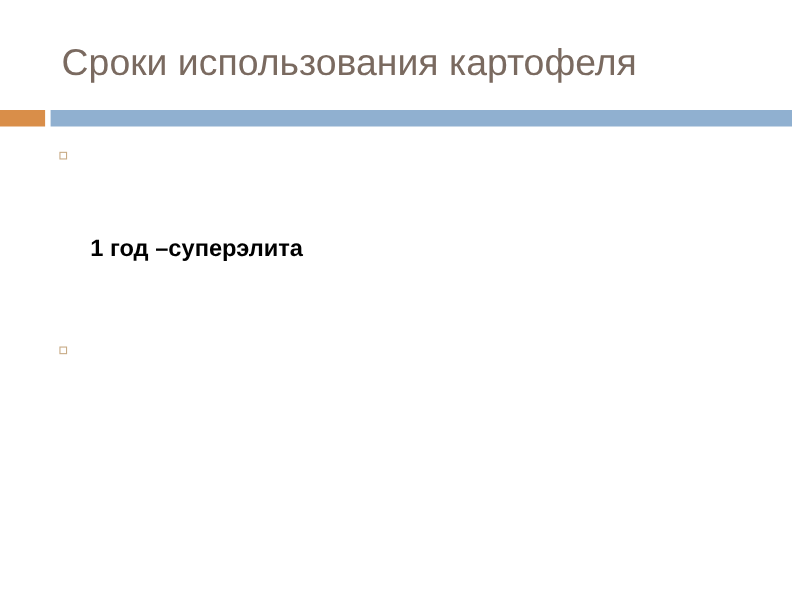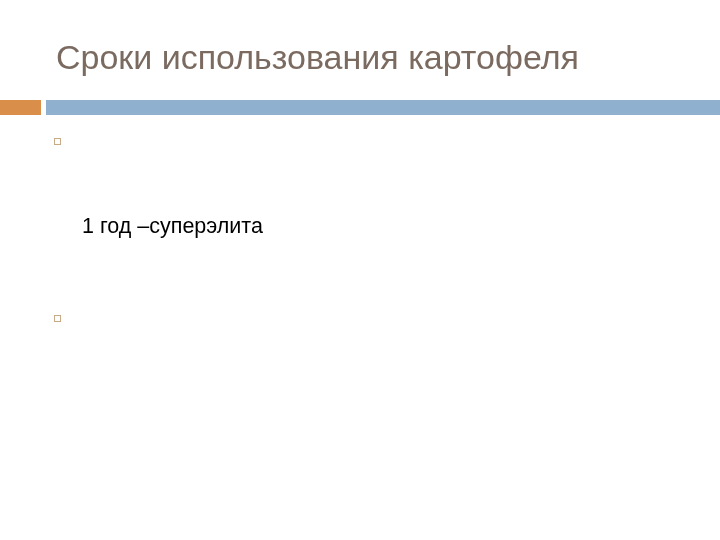--- a/index.html
+++ b/index.html
@@ -95,20 +95,21 @@
     left: 6px;
     top: 10px;
     width: 7px;
     height: 7px;
     border: 1px solid #c8ab86;
     background: transparent;
     box-sizing: border-box;
   }
   .item-text {
     display: block;
+    font-weight: bold;
   }
 </style>
 </head>
 <body>
 
 <div class="slide">
 
   <h1 class="slide-title">Сроки использования картофеля</h1>
 
   <div class="divider">

